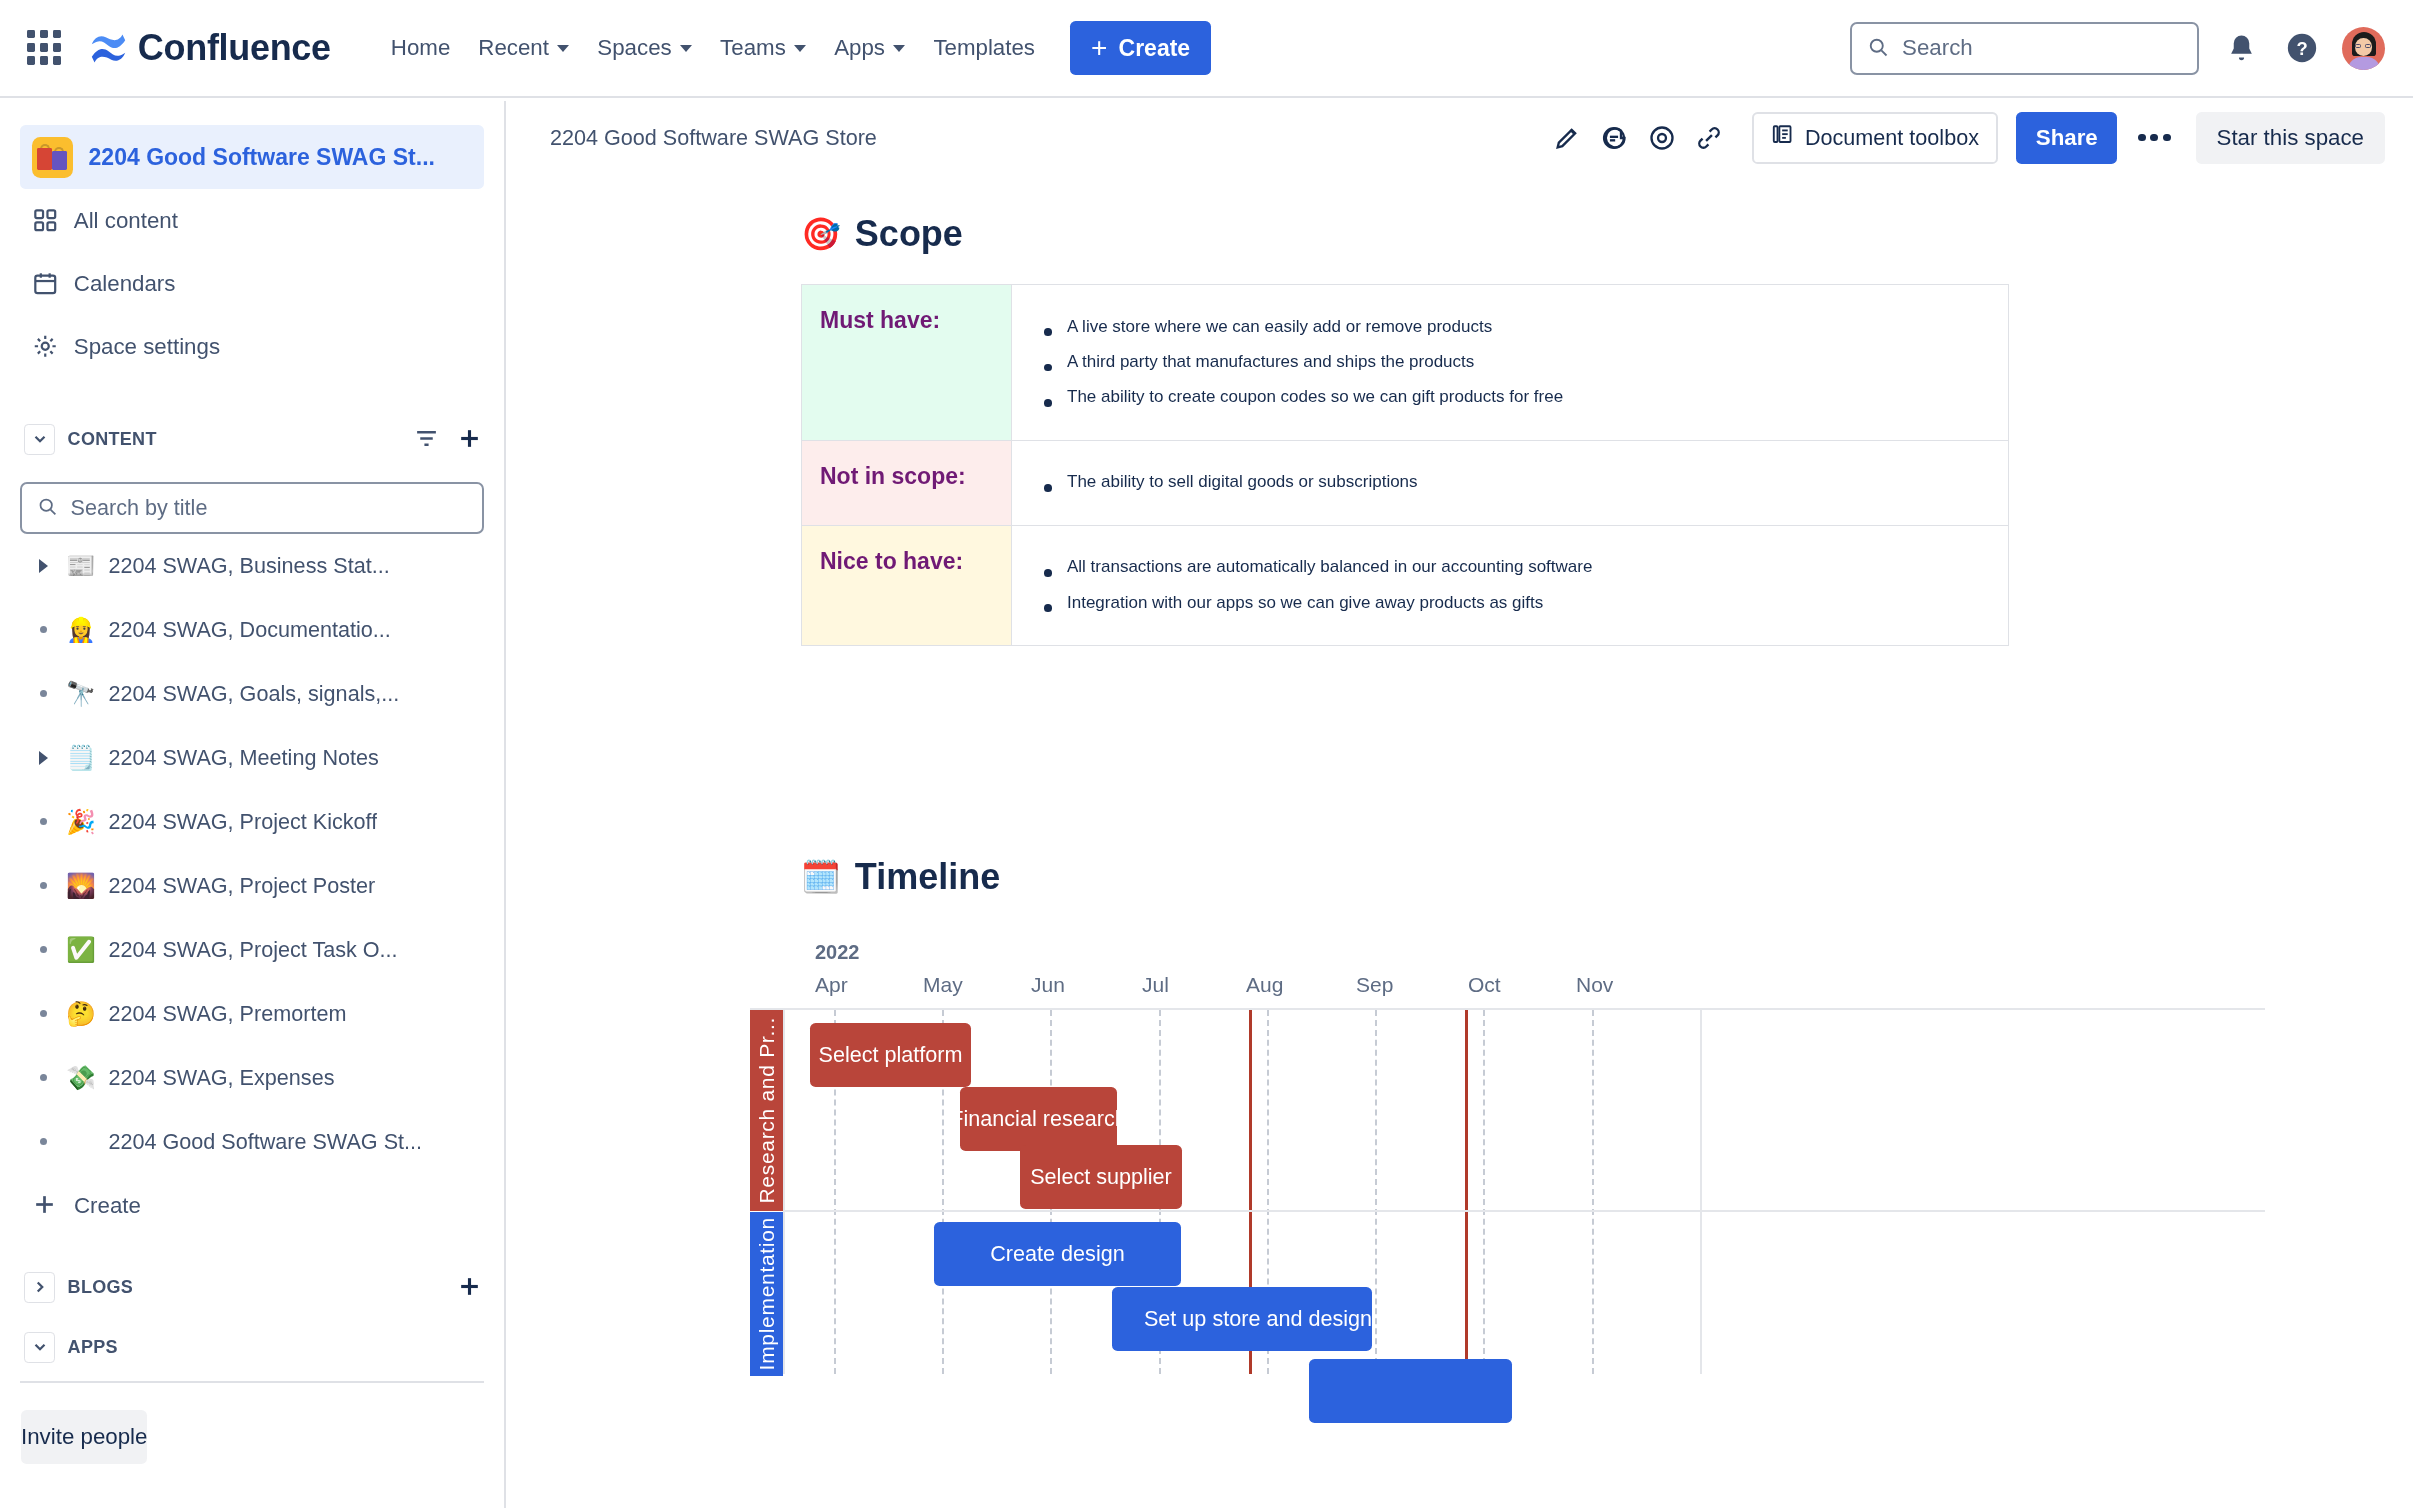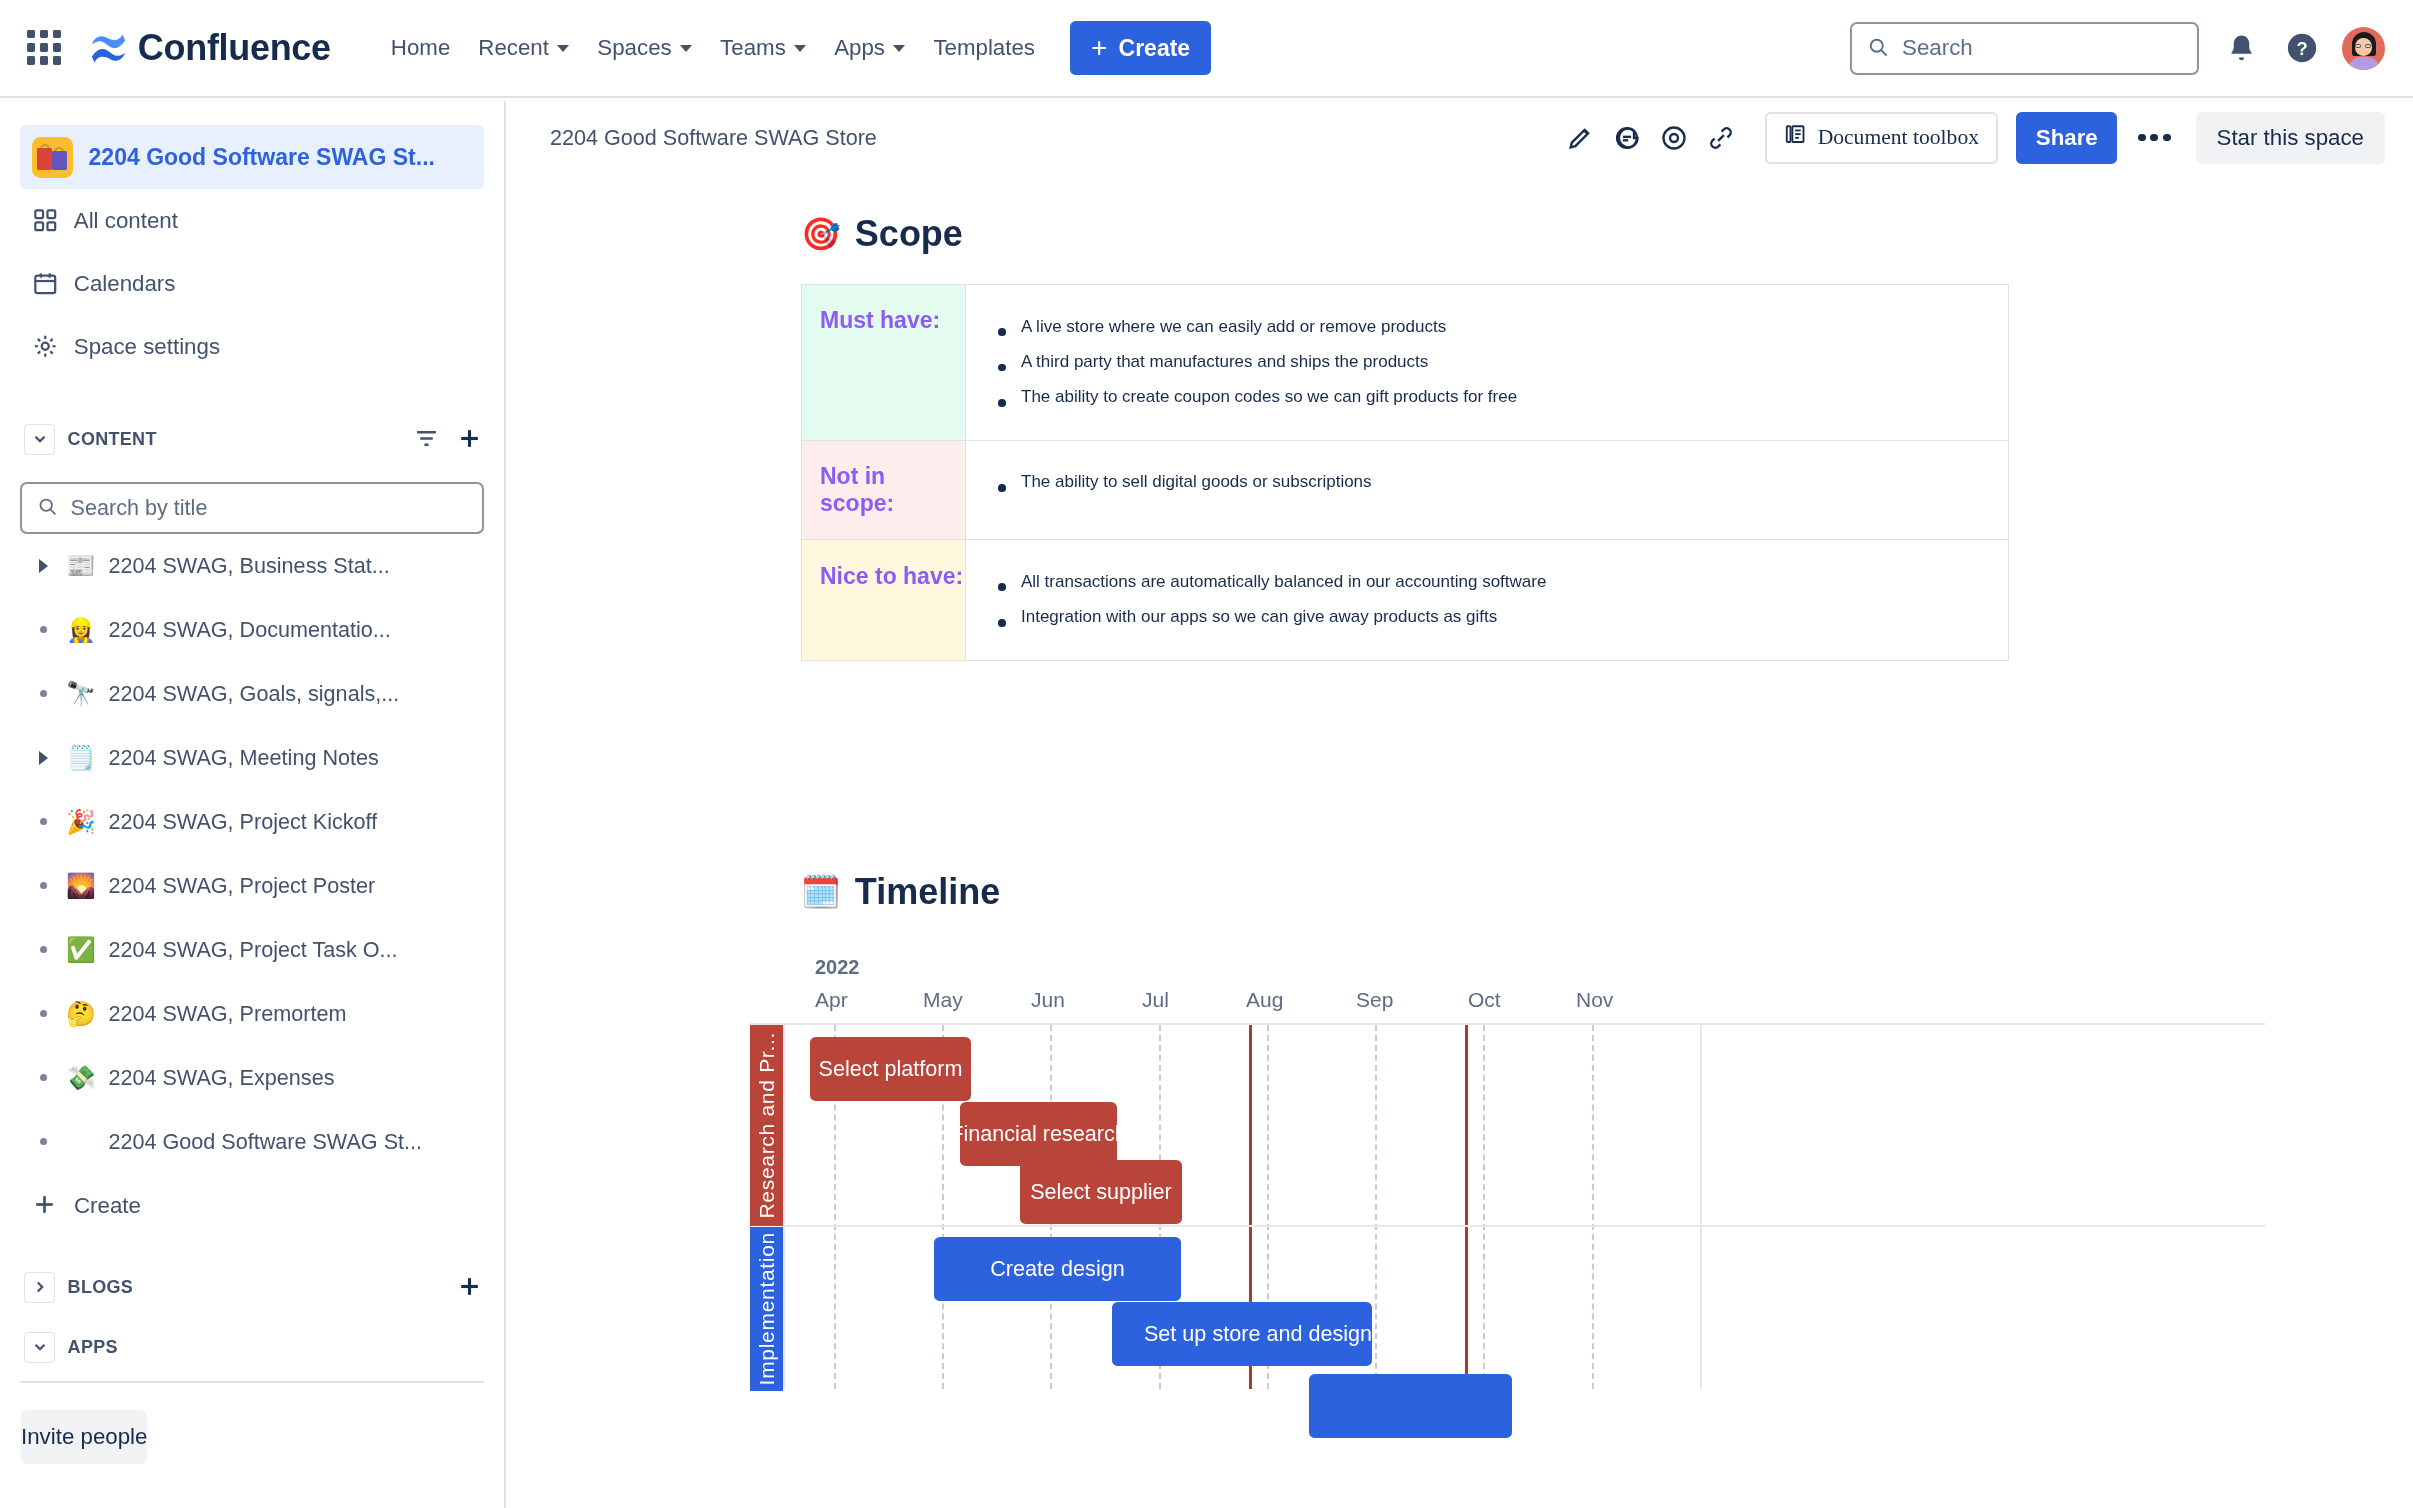--- a/index.html
+++ b/index.html
@@ -147,21 +147,21 @@
   #pagehdr {
     position: absolute; left: 508px; top: 101px; width: 1906px; height: 73px;
     display:flex; align-items:center;
   }
   #breadcrumb { margin-left: 42px; font-size: 21.6px; color: #42526E; white-space: nowrap; cursor: pointer; }
   #hdractions { margin-left: auto; display:flex; align-items:center; margin-right: 29px; gap: 4.2px; }
   .hicon { width: 43px; height: 43px; display:flex; align-items:center; justify-content:center; cursor:pointer; }
   #toolboxbtn {
     margin-left: 18px; height: 52px; border: 2.1px solid #DFE1E6; border-radius: 5.6px;
     display:flex; align-items:center; gap: 11.2px; padding: 0 17px; cursor: pointer; background: #fff;
-    font-family: Liberation Serif, serif;
+    font-family: Liberation Sans, sans-serif;
   }
   #toolboxbtn span { font-size: 21.6px; color: #172B4D; white-space: nowrap; }
   #sharebtn {
     margin-left: 14px; height: 52px; background: #2C62DD; border-radius: 5.6px;
     display:flex; align-items:center; padding: 0 19.6px; cursor:pointer; border:none; font-family: inherit;
   }
   #sharebtn span { font-size: 22.3px; color: #fff; font-weight: 600; }
   #morebtn { margin-left: 9.8px; width: 46px; height: 46px; display:flex; align-items:center; justify-content:center; gap:4.9px; cursor:pointer; }
   #morebtn i { width: 7.7px; height: 7.7px; border-radius: 50%; background: #172B4D; display:block; }
   #starbtn {
@@ -175,21 +175,21 @@
   .h2 { display:flex; align-items:center; gap: 14px; font-size: 36px; font-weight: 700; color: #172B4D; }
   .h2 .em { font-size: 32px; line-height: 1; }
 
   #scopehdr { margin: 38px 0 0 293px; }
 
   #scopetable {
     margin: 29px 0 0 293px; width: 1208px; border-collapse: collapse;
     border: 1.4px solid #DFE1E6;
   }
   #scopetable td { border: 1.4px solid #DFE1E6; vertical-align: top; }
-  #scopetable td.lbl { width: 164px; padding: 22.3px 0 22.3px 18px; font-size: 23px; font-weight: 700; color: #8b5cf6; }
+  #scopetable td.lbl { width: 210px; padding: 22.3px 0 22.3px 18px; font-size: 23px; font-weight: 700; color: #701a75; }
   #scopetable td.items { padding: 18px 28px 18px 24px; }
   #scopetable ul { list-style: none; }
   #scopetable li {
     position: relative; padding-left: 31px; font-size: 17px; color: #172B4D;
     line-height: 1.34; margin: 12.6px 0;
   }
   #scopetable li:before {
     content: ""; position: absolute; left: 8.4px; top: 12.6px;
     width: 7.7px; height: 7.7px; border-radius: 50%; background: #172B4D;
   }

